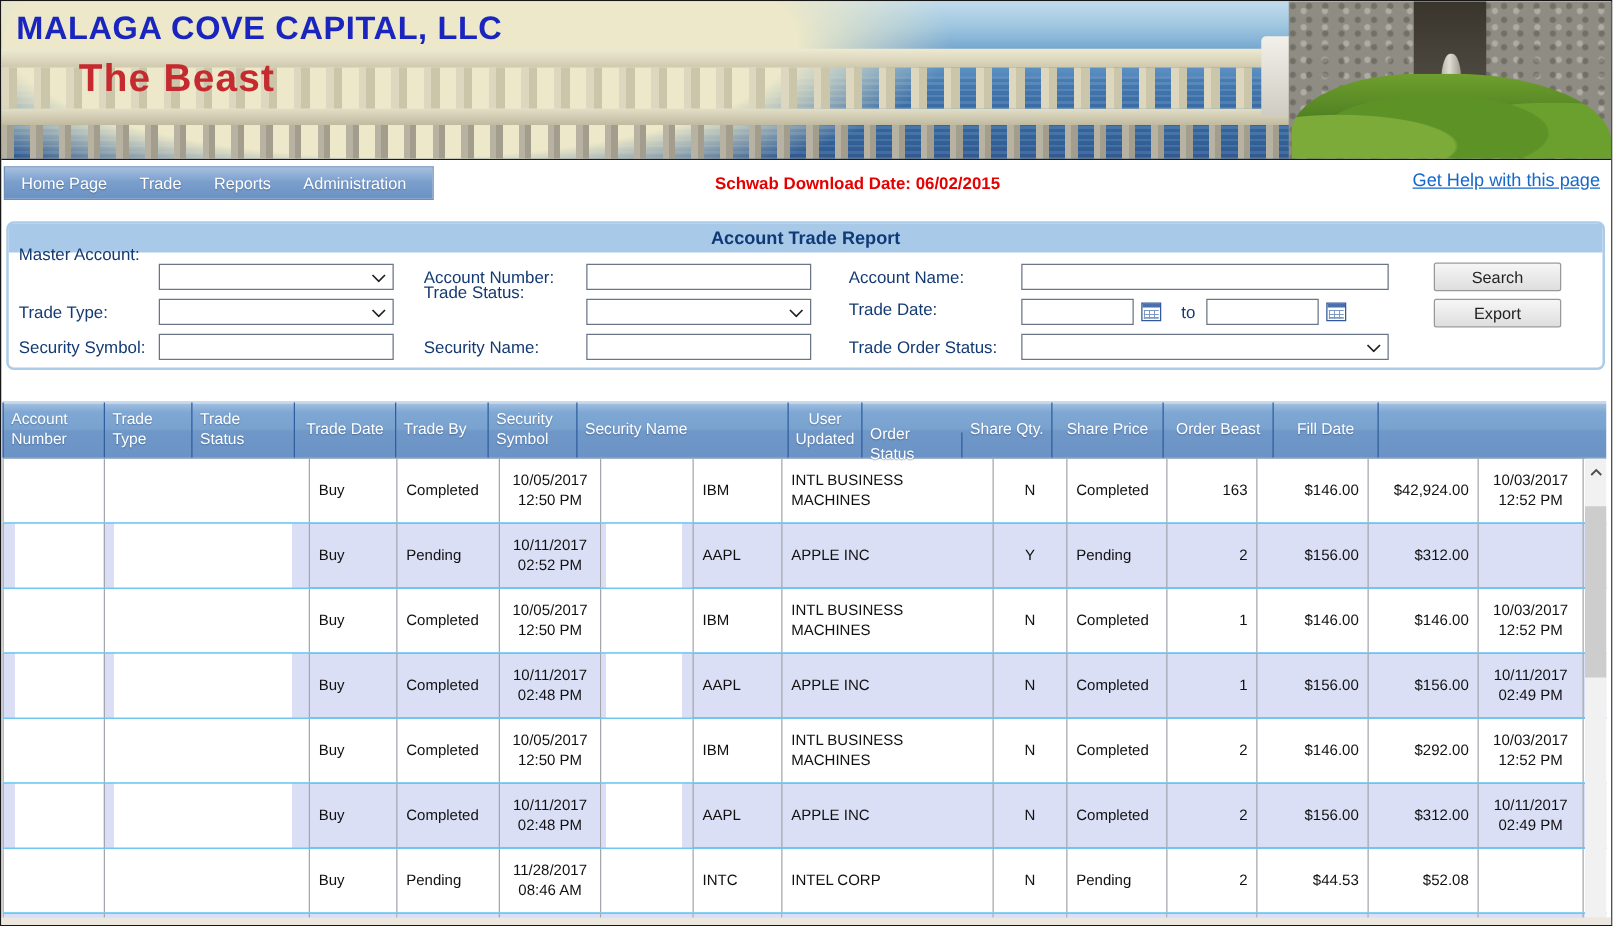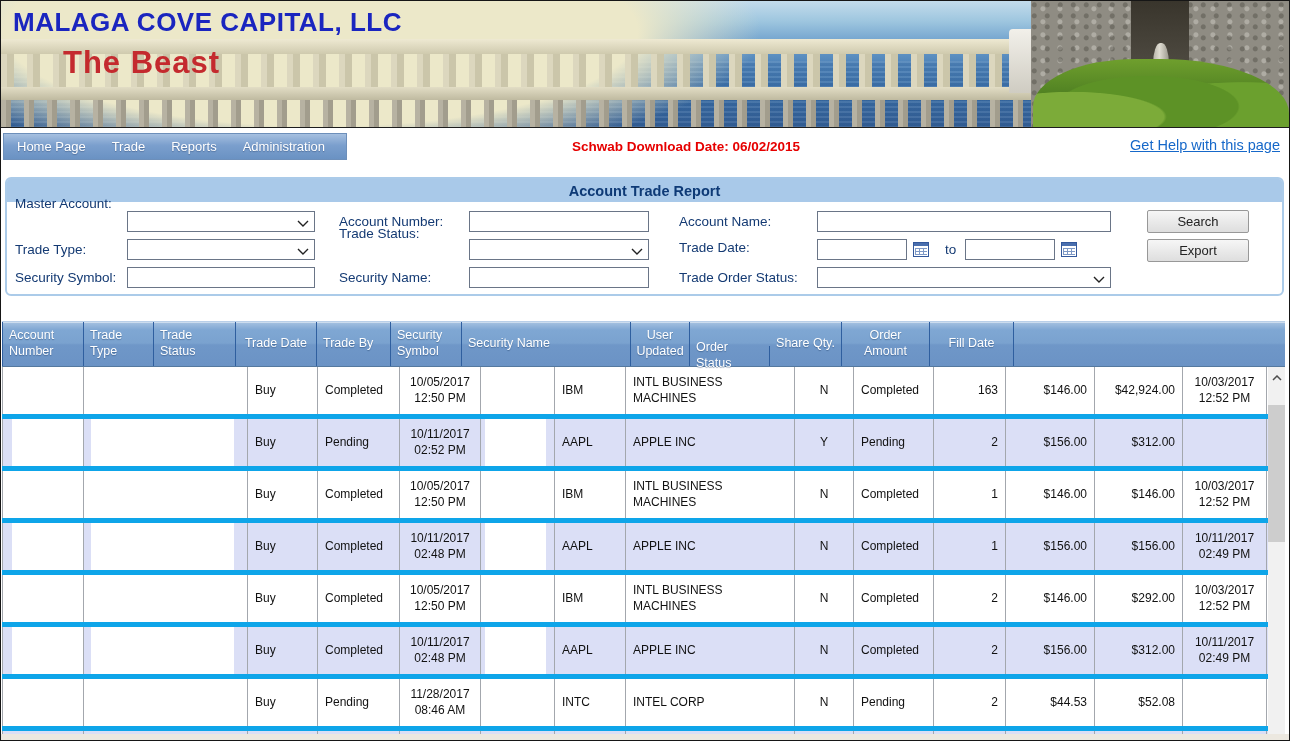--- a/index.html
+++ b/index.html
@@ -66,21 +66,21 @@
 
   
   .table-wrap{position:absolute;left:1px;top:320px;width:1283px;}
   .thead{display:flex;height:46px;box-sizing:border-box;
     background:linear-gradient(180deg,#a6c2e1 0%,#7fa7d3 18%,#7aa2cf 48%,#6f97c8 52%,#6b93c5 100%);
     border-top:1px solid #b9cfe8;border-bottom:1px solid #55799f;box-shadow:inset 0 1px 0 rgba(255,255,255,.45);}
   .th{box-sizing:border-box;border-right:1px solid #2f5f9f;color:#fff;font-size:12.5px;line-height:1.25;
     display:flex;align-items:center;padding:2px 6px;text-shadow:0 1px 1px rgba(20,50,90,.4);cursor:pointer;}
   .th:first-child{border-left:1px solid #2f5f9f;}
   .th.center{justify-content:center;text-align:center;}
-  .tr{display:flex;height:52px;box-sizing:border-box;background:#fff;border-bottom:5px solid #0ea5e9;}
+  .tr{display:flex;height:52px;box-sizing:border-box;background:#fff;border-bottom:1px solid #0ea5e9;}
   .tr.alt{background:var(--row-alt,#dbdff6);}
   .tr.partial{height:5px;border-bottom:none;overflow:hidden;}
   .td{box-sizing:border-box;border-right:1px solid #a3a7ad;font-size:12px;color:#111;line-height:1.3;
     display:flex;align-items:center;padding:0 7px;white-space:pre-line;overflow:hidden;}
   .tr .td:first-child{border-left:1px solid #a3a7ad;}
   .td.center{justify-content:center;text-align:center;}
   .td.right{justify-content:flex-end;text-align:right;}
   .tr.alt .td.redact-accnum{background:linear-gradient(90deg,var(--row-alt,#dbdff6) 0 9px,#fff 9px);}
   .tr.alt .td.redact-accname{background:linear-gradient(90deg,var(--row-alt,#dbdff6) 0 7px,#fff 7px calc(100% - 13px),var(--row-alt,#dbdff6) calc(100% - 13px));}
   .tr.alt .td.redact-tradeby{background:linear-gradient(90deg,var(--row-alt,#dbdff6) 0 4px,#fff 4px calc(100% - 8px),var(--row-alt,#dbdff6) calc(100% - 8px));}
@@ -175,21 +175,22 @@
         <div class="th" style="width: 82px;">Account Number</div>
         <div class="th" style="width: 70px;">Trade Type</div>
         <div class="th" style="width: 82px;">Trade Status</div>
         <div class="th center" style="width: 81px;">Trade Date</div>
         <div class="th" style="width: 74px;">Trade By</div>
         <div class="th" style="width: 71px;">Security Symbol</div>
         <div class="th" style="width: 169px;">Security Name</div>
         <div class="th center" style="width: 59px;">User Updated</div>
         <div class="th" style="width: 80px; margin-top: 24px;">Order Status</div>
         <div class="th center" style="width: 72px;">Share Qty.</div>
-        <div class="th center" style="width: 88px;">Order Amount</div>
+        <div class="th center" style="width: 89px;">Share Price</div>
+        <div class="th center" style="width: 88px;">Order Beast</div>
         <div class="th center" style="width: 84px;">Fill Date</div>
       </div>
     <div>
         <div class="tr">
           <div class="td redact-accnum" style="width: 82px;"></div>
           <div class="td redact-accname" style="width: 164px;"></div>
           <div class="td " style="width: 70px;">Buy</div>
           <div class="td " style="width: 82px;">Completed</div>
           <div class="td center" style="width: 81px;">10/05/2017
 12:50 PM</div>

